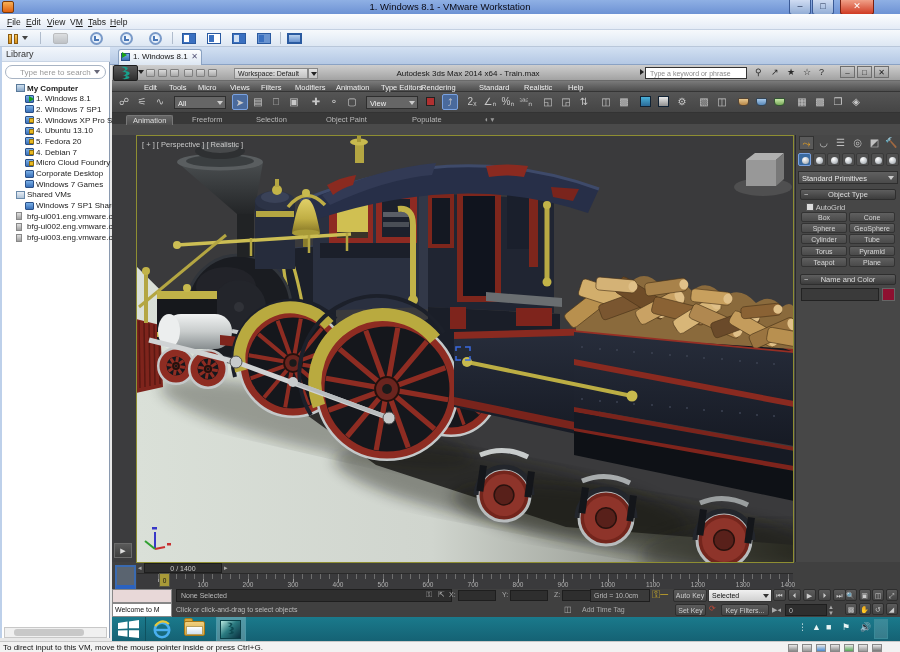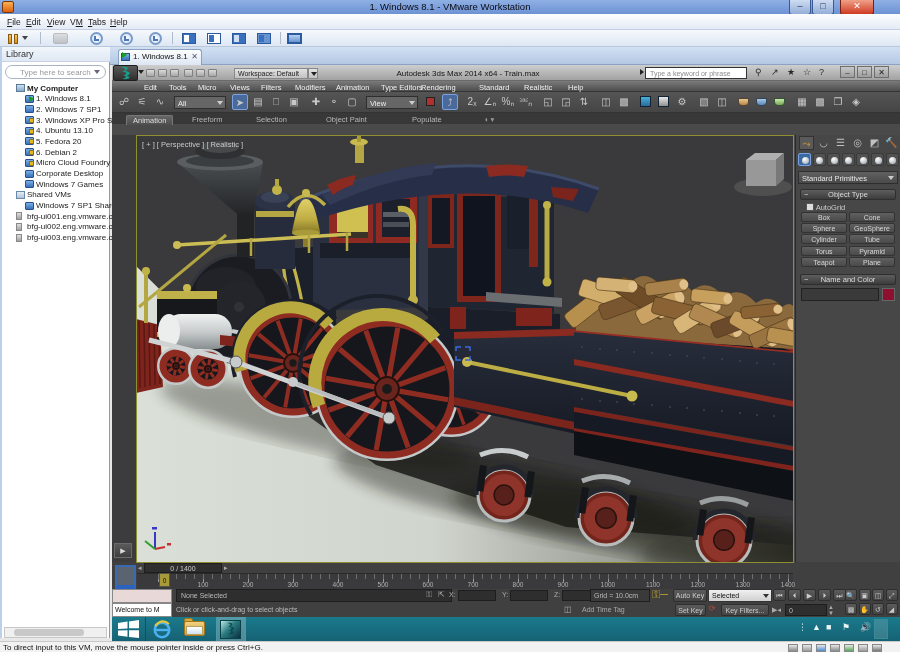--- a/index.html
+++ b/index.html
@@ -124,21 +124,21 @@
         <span class="tlab" style="left:34px;font-weight:normal">4. Ubuntu 13.10</span>
       </div>
       <div class="trow">
         <span class="tico vmico" style="left:23px"></span>
         <span style="position:absolute;left:27px;top:3px;width:5px;height:5px;background:#e8b820;border:1px solid #907010"></span>
         <span class="tlab" style="left:34px;font-weight:normal">5. Fedora 20</span>
       </div>
       <div class="trow">
         <span class="tico vmico" style="left:23px"></span>
         <span style="position:absolute;left:27px;top:3px;width:5px;height:5px;background:#e8b820;border:1px solid #907010"></span>
-        <span class="tlab" style="left:34px;font-weight:normal">6. Debian 2</span>
+        <span class="tlab" style="left:34px;font-weight:normal">4. Debian 7</span>
       </div>
       <div class="trow">
         <span class="tico vmico" style="left:23px"></span>
         <span style="position:absolute;left:27px;top:3px;width:5px;height:5px;background:#e8b820;border:1px solid #907010"></span>
         <span class="tlab" style="left:34px;font-weight:normal">Micro Cloud Foundry</span>
       </div>
       <div class="trow">
         <span class="tico vmico" style="left:23px"></span>
         <span class="tlab" style="left:34px;font-weight:normal">Corporate Desktop</span>
       </div>

